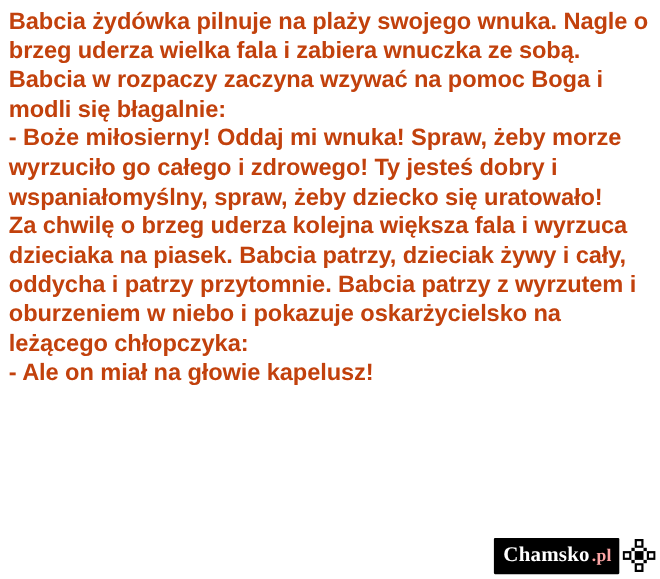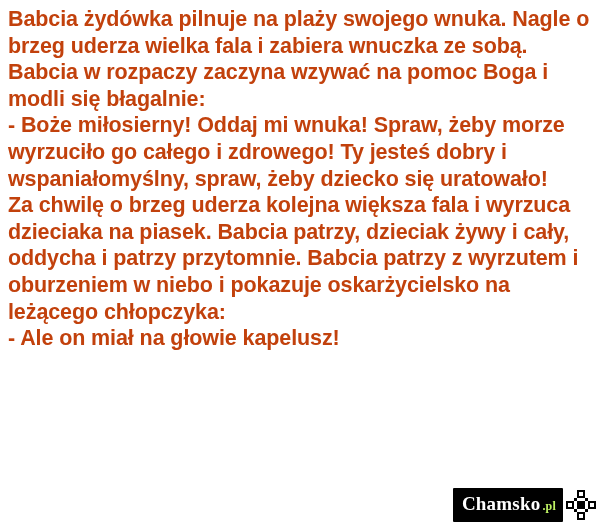--- a/index.html
+++ b/index.html
@@ -47,22 +47,22 @@
     font-weight: bold;
     font-size: 19px;
     line-height: 26px;
     padding: 3px 7px 3px 9px;
     letter-spacing: 0.2px;
     display: flex;
     align-items: baseline;
     border-radius: 1px;
   }
   .wm-suffix {
-    color: #bef264;
-    font-size: 12px;
+    color: #fca5a5;
+    font-size: 16px;
     font-weight: bold;
     margin-left: 2px;
   }
   .wm-mark {
     width: 30px;
     height: 30px;
     margin-left: 3px;
     position: relative;
   }
   .wm-mark svg { display: block; }

